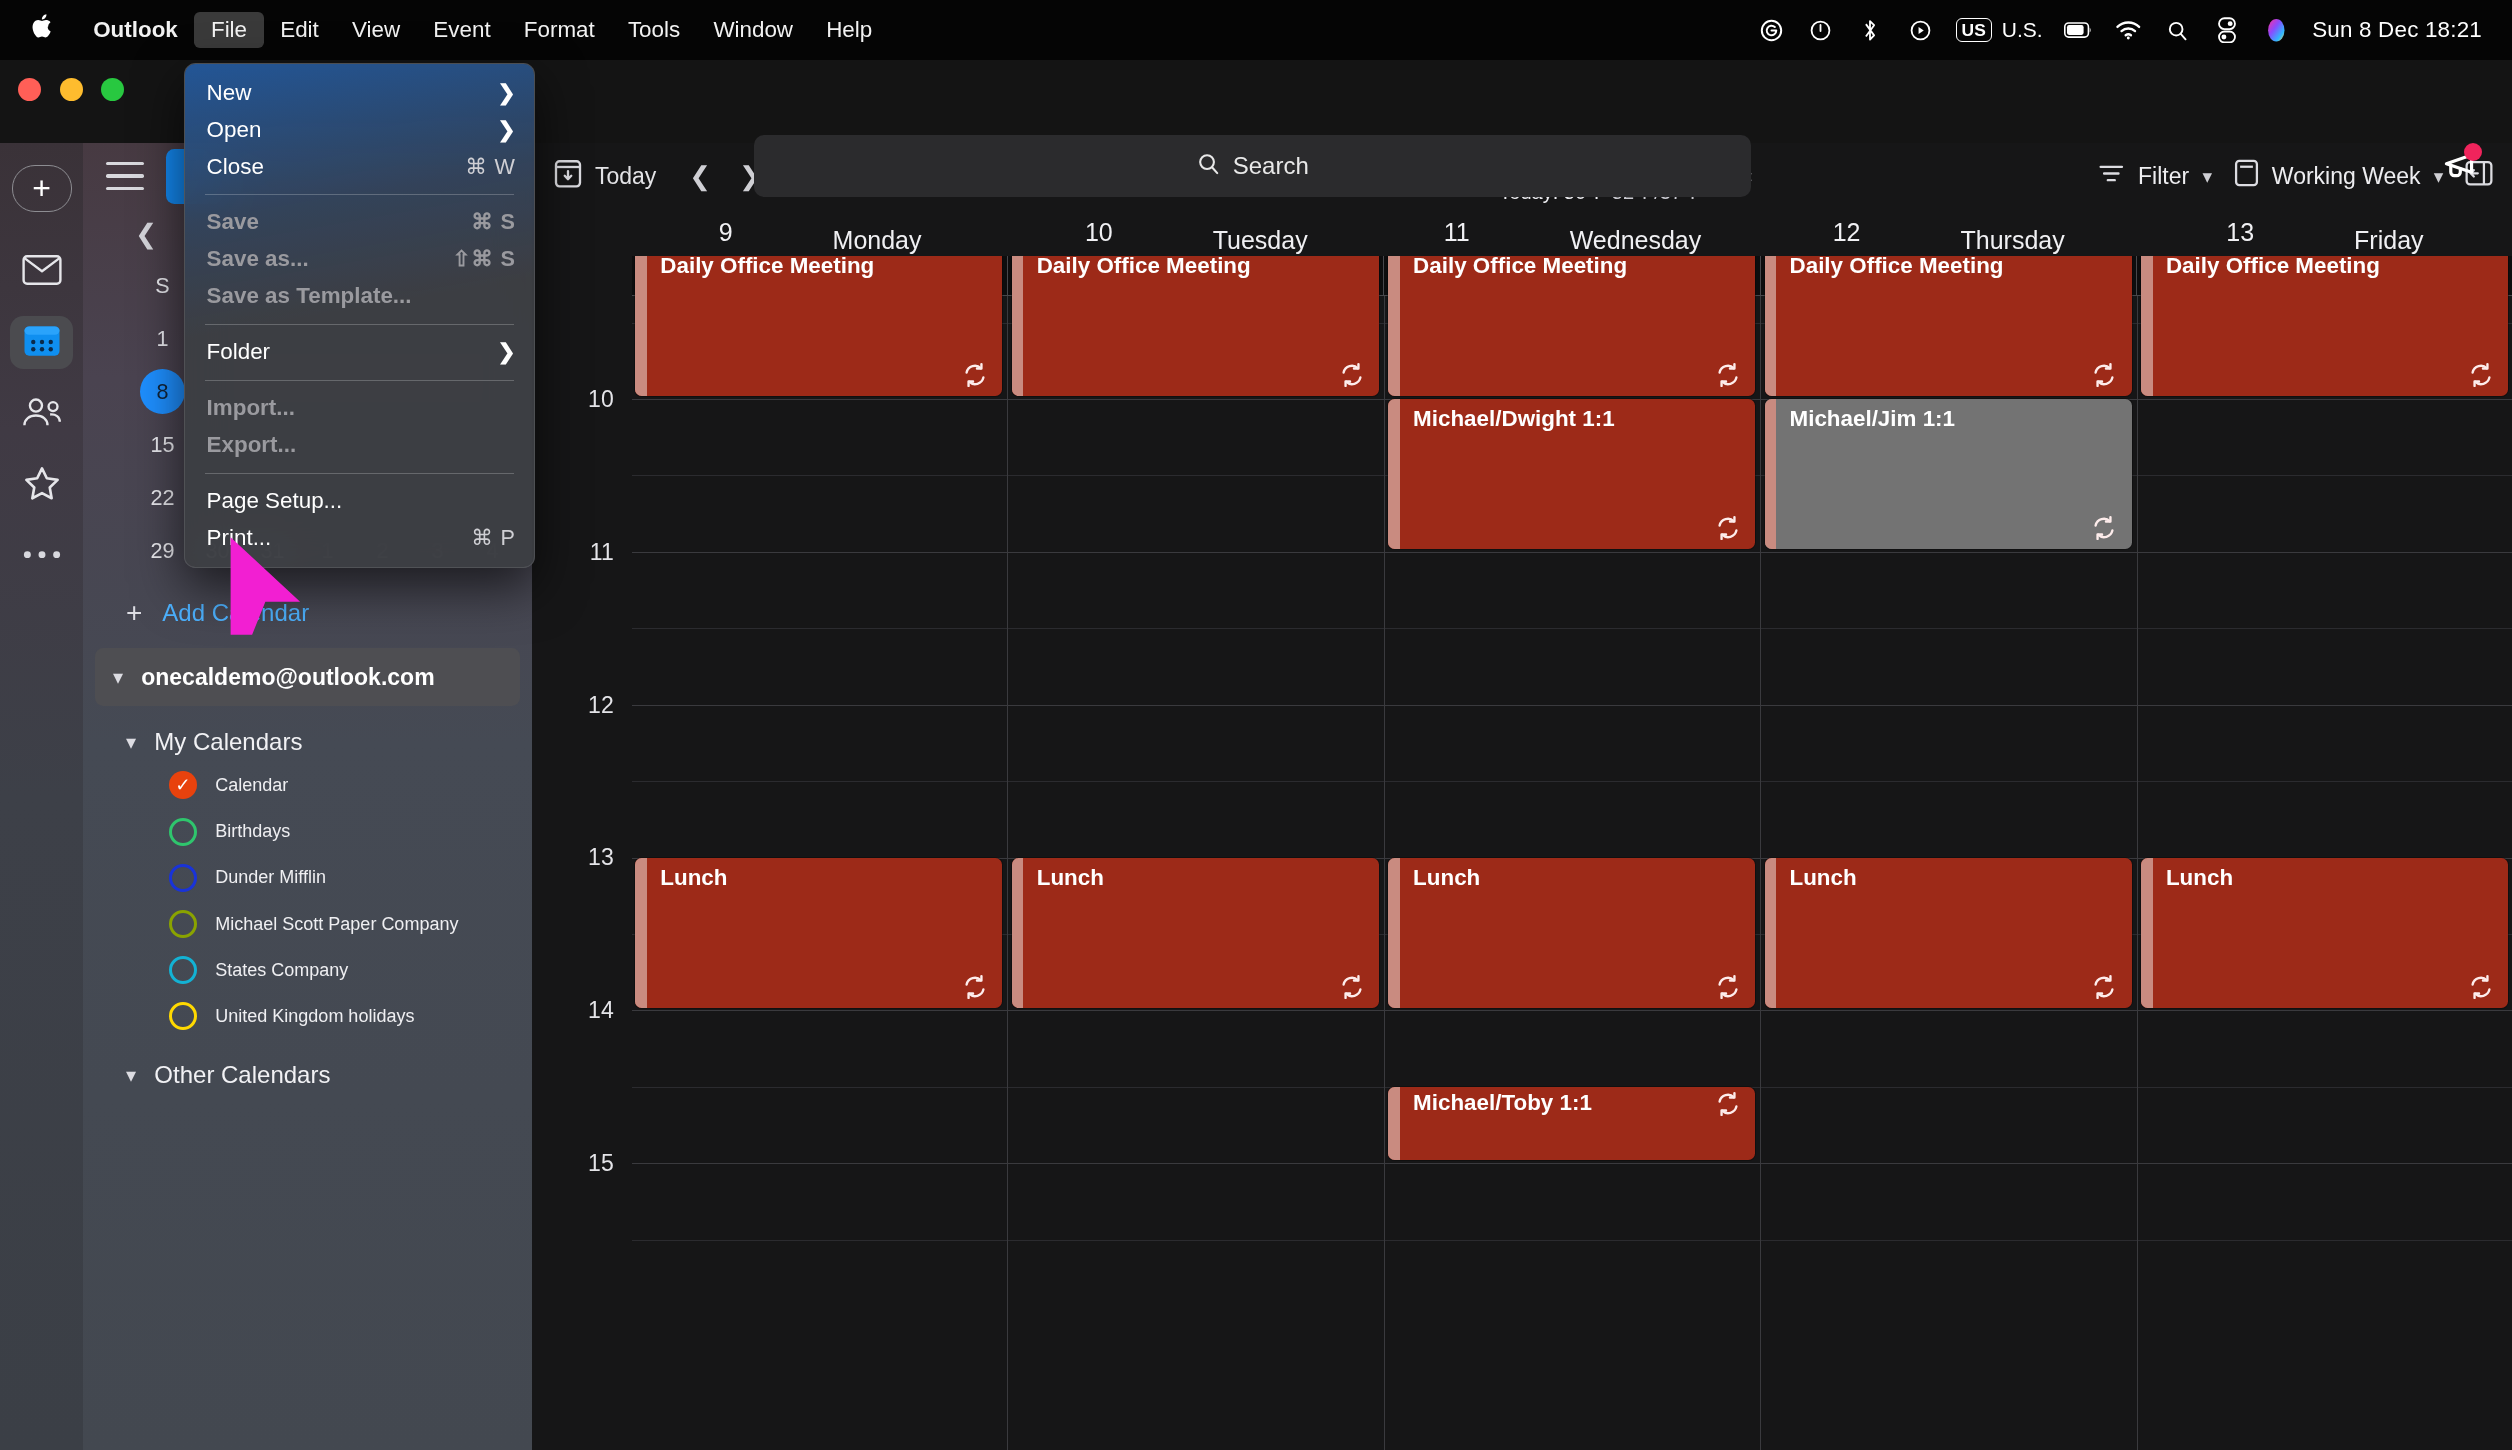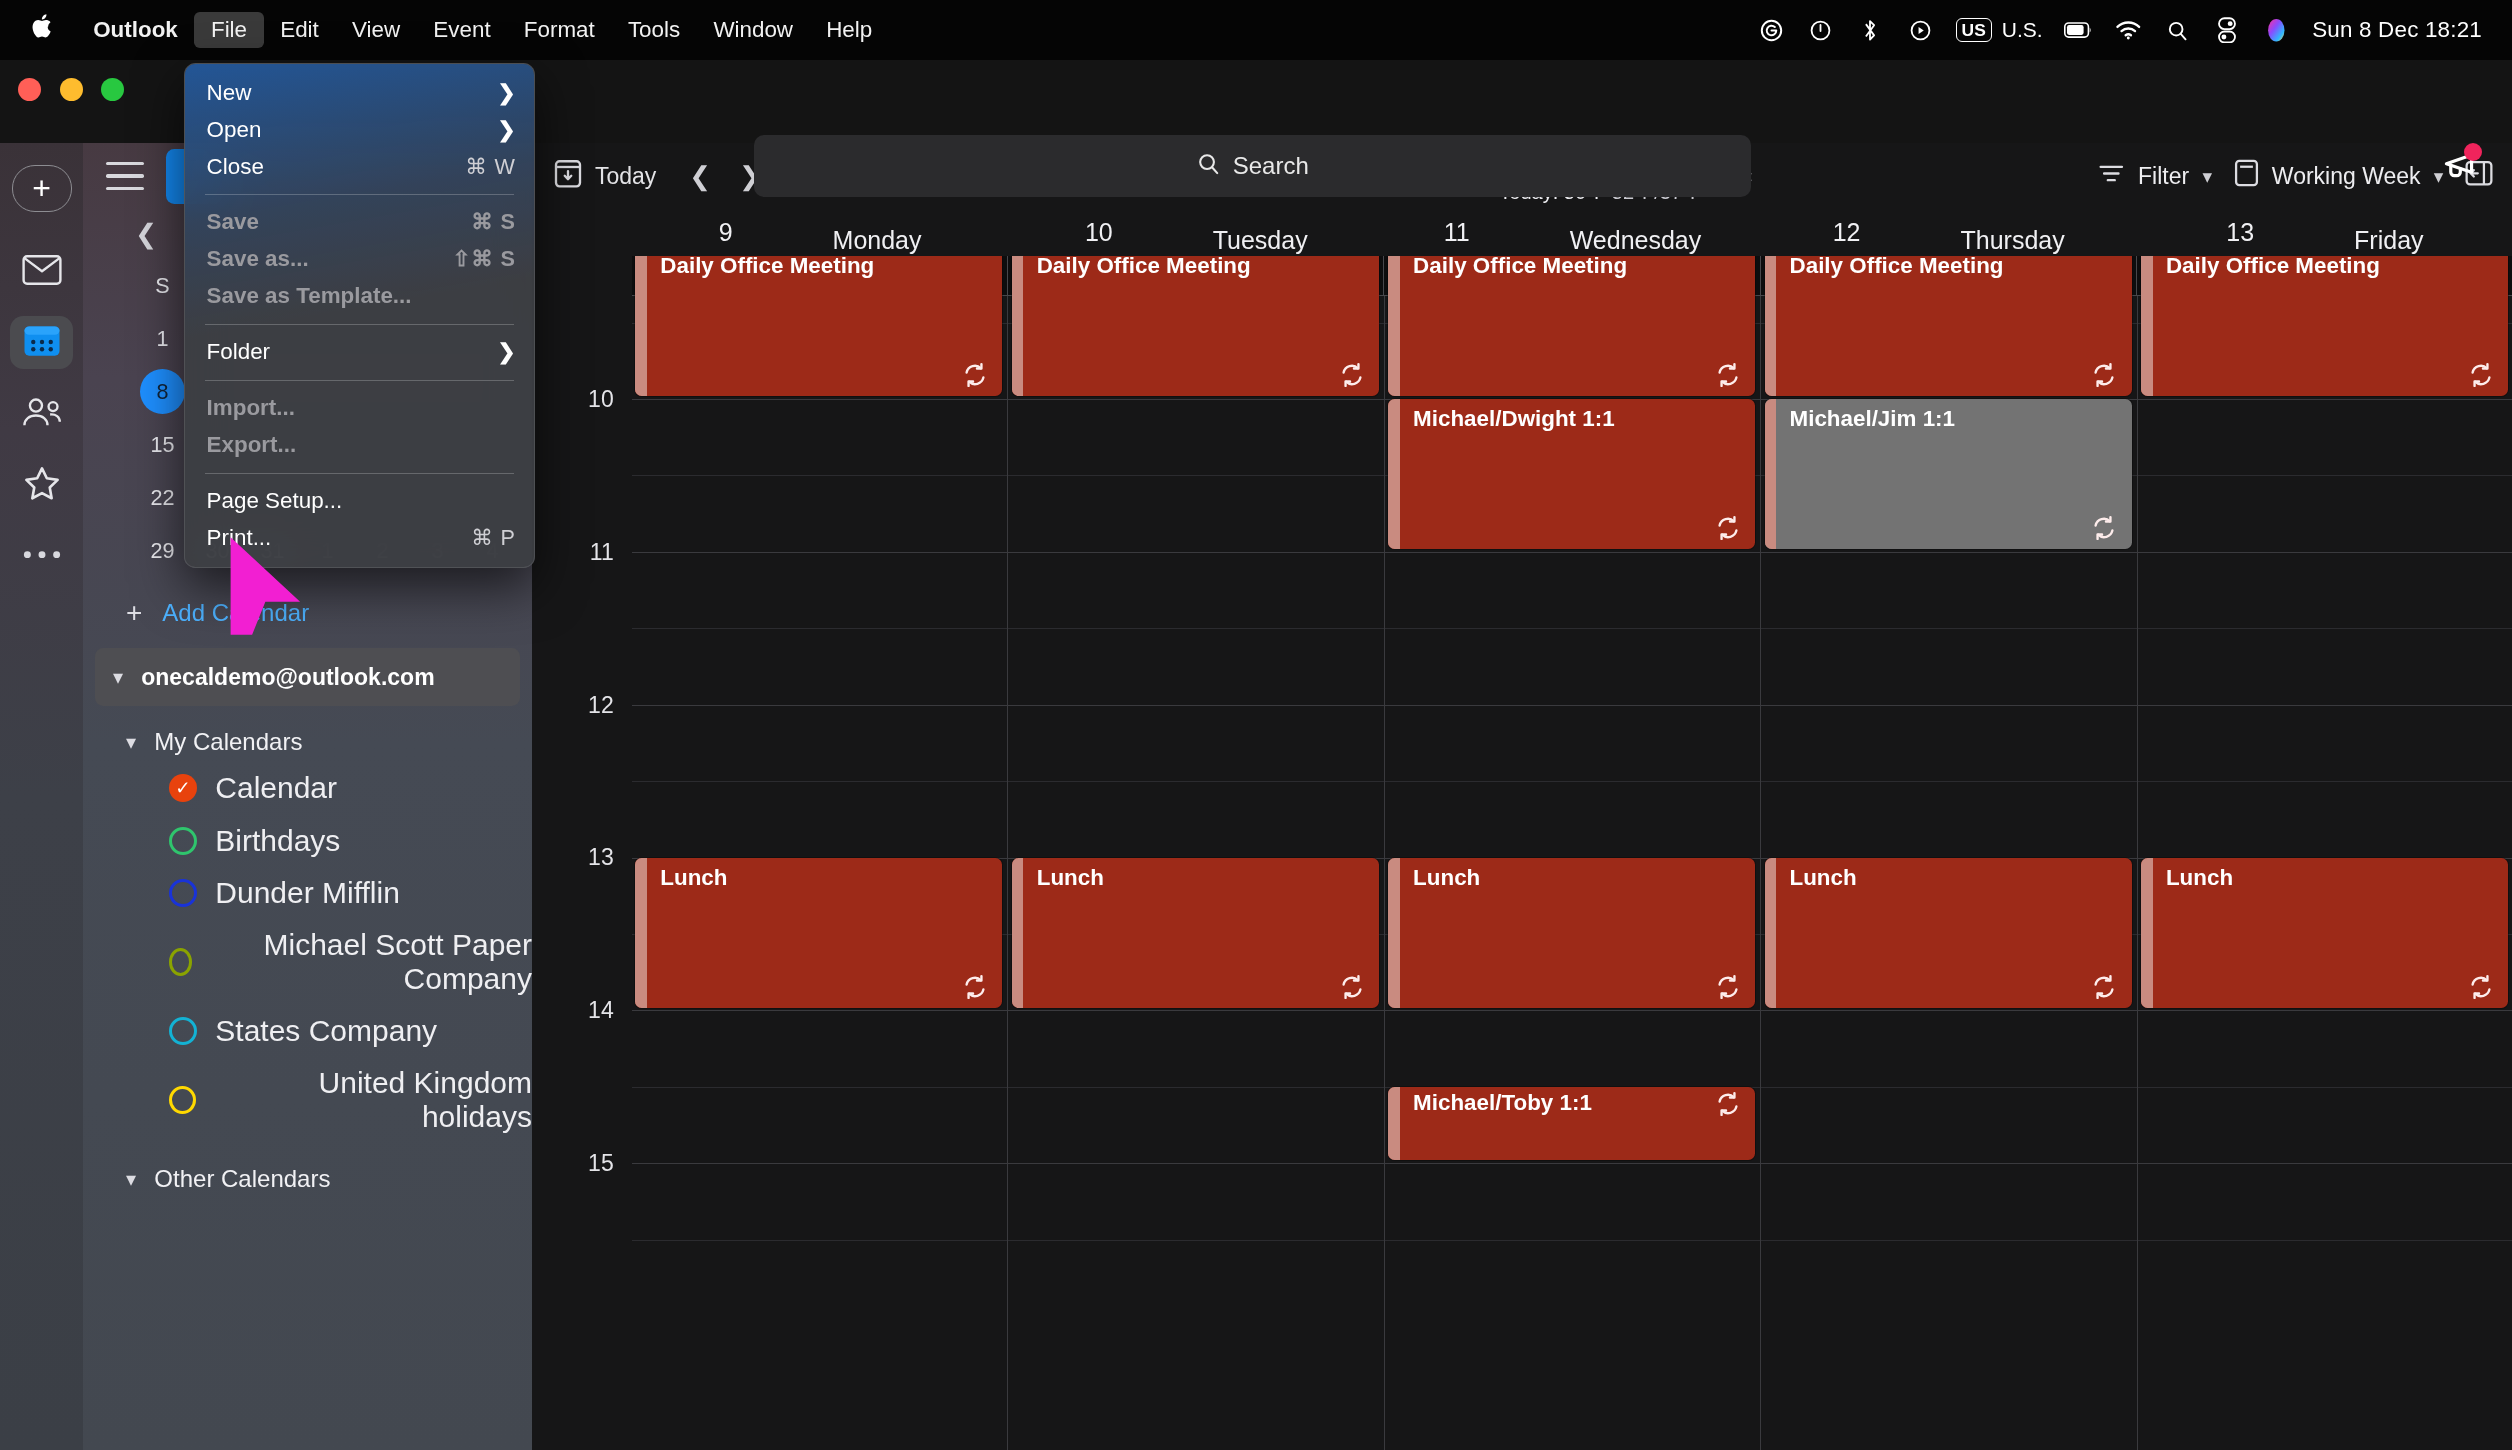--- a/index.html
+++ b/index.html
@@ -73,21 +73,21 @@
   #acct .nm{font-size:23px;font-weight:bold;color:#fff;}
 
   .group{display:flex;align-items:center;gap:18.3px;padding:21.6px 0 6.6px 43px;}
   .group .cv{font-size:20px;color:#dcdce2;}
   .group .gl{font-size:24px;color:#f1f1f4;}
 
   .calrow{display:flex;align-items:center;gap:18.3px;padding:9.1px 0 9.1px 86px;}
   .swatch{width:28px;height:28px;border-radius:50%;border:3.3px solid #888;box-sizing:border-box;
     display:flex;align-items:center;justify-content:center;}
   .swatch.filled{border:none;color:#fff;font-size:18.3px;}
-  .calname{font-size:30px;color:#efeff2;text-align:right;}
+  .calname{font-size:18px;color:#efeff2;}
 
   
   #main{position:absolute;left:532px;top:83px;width:1981px;height:1308px;background:#161617;}
   #ctool{height:66px;display:flex;align-items:center;padding-left:21.6px;gap:0;position:relative;}
   #ctool .today-btn{display:flex;align-items:center;gap:13.3px;font-size:23px;color:#e3e3e6;}
   #ctool .arrows{display:flex;gap:28px;margin-left:33px;margin-right:35px;font-size:26px;color:#cfcfd4;font-weight:300;}
   #ctool .range{font-size:25px;color:#ededf0;}
   #wx{position:absolute;left:906px;top:10px;display:flex;align-items:center;gap:18.3px;}
   #wx .cloud{width:43px;height:43px;position:relative;}
   #wx .wl1{font-size:20px;color:#eaeaee;}

